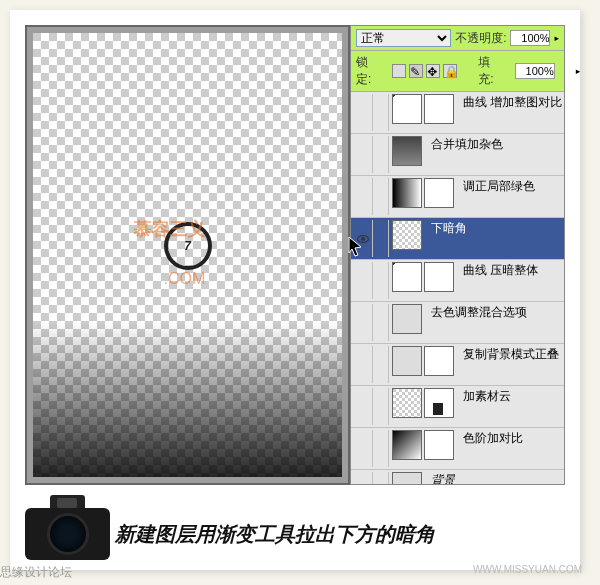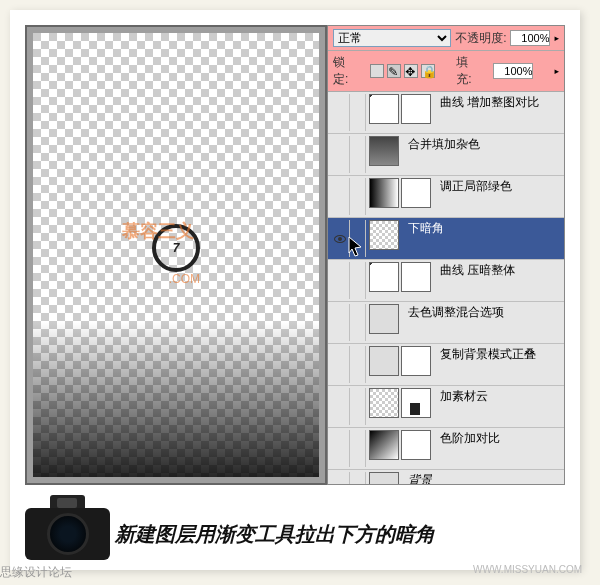--- a/index.html
+++ b/index.html
@@ -2,25 +2,25 @@
 <html><head>
 <meta charset="utf-8">
 <style>
 *{margin:0;padding:0;box-sizing:border-box;font-family:"Microsoft YaHei",SimSun,sans-serif;font-size:12px}
 body{background:#f5f3ea;width:600px;height:585px;position:relative;overflow:hidden}
 .page-bg{position:absolute;inset:10px 20px 15px 10px;background:#fff;box-shadow:2px 2px 8px rgba(0,0,0,.15);padding:15px 15px 50px 15px}
 .ps-ui{display:flex;gap:0;height:460px;position:relative}
 .canvas-wrap{flex:1;border:2px solid #666;background:#9e9e9e;padding:6px;position:relative}
 .canvas{width:100%;height:100%;background:repeating-conic-gradient(#fff 0 25%,#ccc 0 50%) 0 0/16px 16px;position:relative}
 .canvas::after{content:"";position:absolute;left:0;right:0;bottom:0;height:35%;background:linear-gradient(to bottom,transparent,rgba(0,0,0,.85))}
-.watermark{position:absolute;left:50%;top:50%;transform:translate(-50%,-50%);text-align:right;pointer-events:none}
+.watermark{position:absolute;left:50%;top:50%;transform:translate(-50%,-50%);text-align:left;pointer-events:none}
 .wm-num{width:48px;height:48px;border:4px solid #222;border-radius:50%;display:inline-flex;align-items:center;justify-content:center;font-size:28px;font-weight:900;font-style:italic;color:#222}
 .wm-text{font-size:18px;font-weight:bold;color:#e8742a;position:absolute;left:-30px;top:-5px;white-space:nowrap;opacity:.6}
-.wm-sub{font-size:12px;color:#e8742a;opacity:.6}
-.layers-panel{width:238px;background:#fca5a5;border:1px solid #888;display:flex;flex-direction:column}
+.wm-sub{font-size:16px;color:#e8742a;opacity:.6}
+.layers-panel{width:215px;background:#bef264;border:1px solid #888;display:flex;flex-direction:column}
 .lp-header{display:flex;align-items:center;padding:3px 5px;border-bottom:1px solid #aaa;gap:4px}
 .lp-header select{flex:1;height:18px;font-size:12px;border:1px solid #7b9ebd}
 .lp-header .lbl{color:#333}
 .lp-header input{width:40px;height:16px;font-size:11px;text-align:right;border:1px solid #999}
 .lp-lock{display:flex;align-items:center;padding:3px 5px;border-bottom:1px solid #aaa;gap:21px}
 .lp-lock .lbl{color:#333}
 .lock-icons{display:flex;gap:3px;align-items:center}
 .lock-icons span{width:14px;height:14px;border:1px solid #888;background:#ddd;display:inline-block}
 .lp-lock input{width:40px;height:16px;font-size:11px;text-align:right;border:1px solid #999;margin-left:auto}
 .layer-list{flex:1;overflow-y:auto;background:#e6e6e6}

